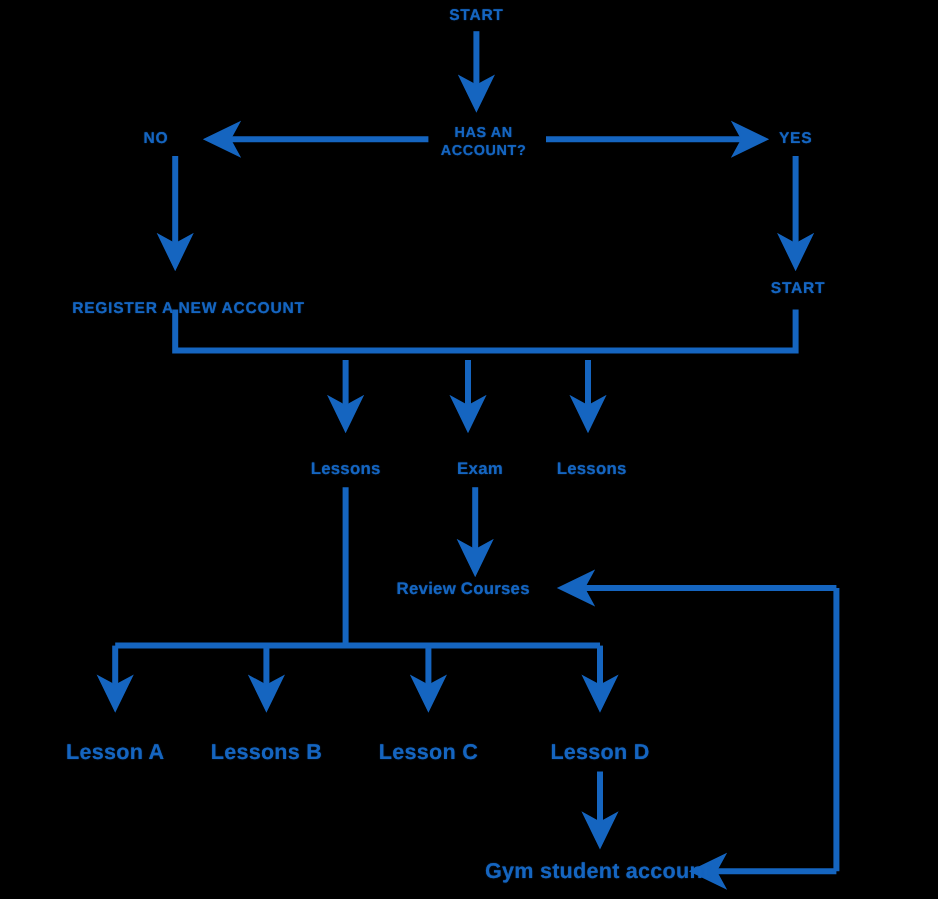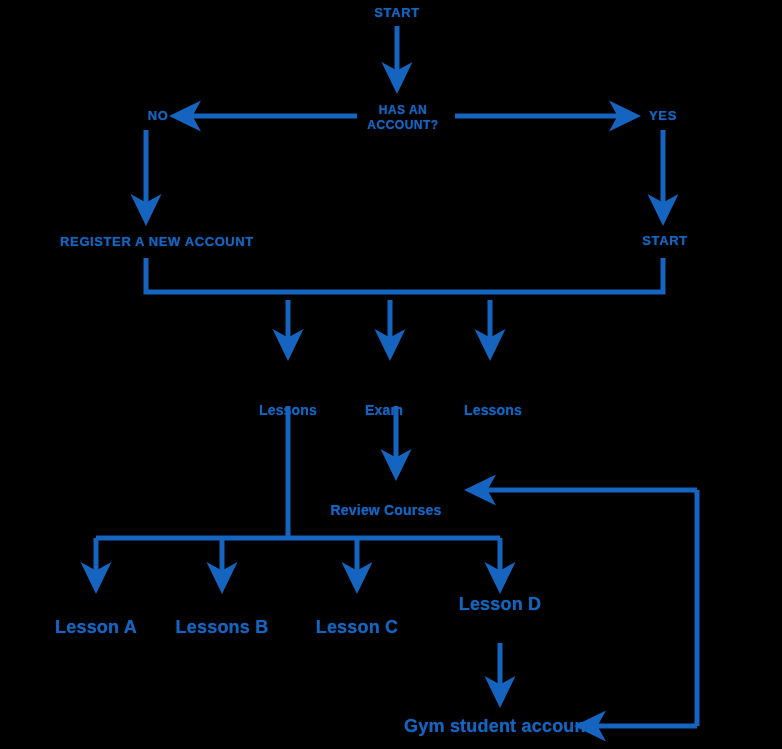--- a/index.html
+++ b/index.html
@@ -4,21 +4,21 @@
 <style>
   html,body{margin:0;padding:0;background:#000;}
   body{width:782px;height:749px;position:relative;overflow:hidden;
        font-family:"Liberation Sans","DejaVu Sans",sans-serif;}
   #canvas{position:absolute;inset:0;width:782px;height:749px;}
   .node{position:absolute;color:#1565C0;font-weight:bold;white-space:nowrap;
         letter-spacing:.2px;transform:translate(-50%,-50%);text-align:center;
         text-shadow:0 0 1px rgba(21,101,192,.8);}
   .n-cap{font-size:13px;letter-spacing:.6px;}
   .n-big{font-size:12px;letter-spacing:.5px;line-height:15px;}
-  .n-mid{font-size:14px;margin-top:20px;}
+  .n-mid{font-size:14px;}
   .n-sm{font-size:18px;}
   svg{position:absolute;inset:0;}
 </style>
 </head>
 <body>
 
 <div id="canvas">
 
   <svg width="782" height="749" viewBox="0 0 782 749">
     <defs>
@@ -51,32 +51,32 @@
     </g>
   </svg>
 
   <div class="node n-cap" style="left:397px;top:12px">START</div>
 
   <div class="node n-big" style="left:403px;top:118px">
     <div>HAS AN</div>
     <div>ACCOUNT?</div>
   </div>
 
-  <div class="node n-cap" style="left:158px;top:115px">NO</div>
+  <div class="node n-cap" style="left:130px;top:115px">NO</div>
   <div class="node n-cap" style="left:663px;top:115px">YES</div>
 
-  <div class="node n-cap" style="left:157px;top:241px">REGISTER A NEW ACCOUNT</div>
+  <div class="node n-cap" style="left:157px;top:256px">REGISTER A NEW ACCOUNT</div>
   <div class="node n-cap" style="left:665px;top:240px">START</div>
 
   <div class="node n-mid" style="left:288px;top:390px">Lessons</div>
-  <div class="node n-mid" style="left:384px;top:390px">Exam</div>
+  <div class="node n-mid" style="left:400px;top:390px">Exam</div>
   <div class="node n-mid" style="left:493px;top:390px">Lessons</div>
 
   <div class="node n-mid" style="left:386px;top:490px">Review Courses</div>
 
   <div class="node n-sm" style="left:96px;top:627px">Lesson A</div>
   <div class="node n-sm" style="left:222px;top:627px">Lessons B</div>
   <div class="node n-sm" style="left:357px;top:627px">Lesson C</div>
-  <div class="node n-sm" style="left:500px;top:604px">Lesson D</div>
+  <div class="node n-sm" style="left:500px;top:627px">Lesson D</div>
 
   <div class="node n-sm" style="left:498px;top:726px">Gym student account</div>
 
 </div>
 
 </body></html>

